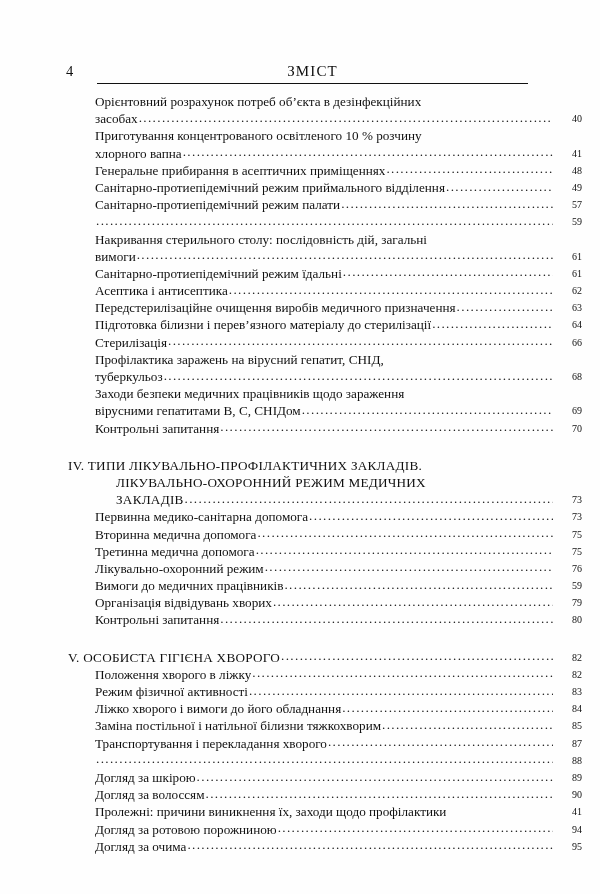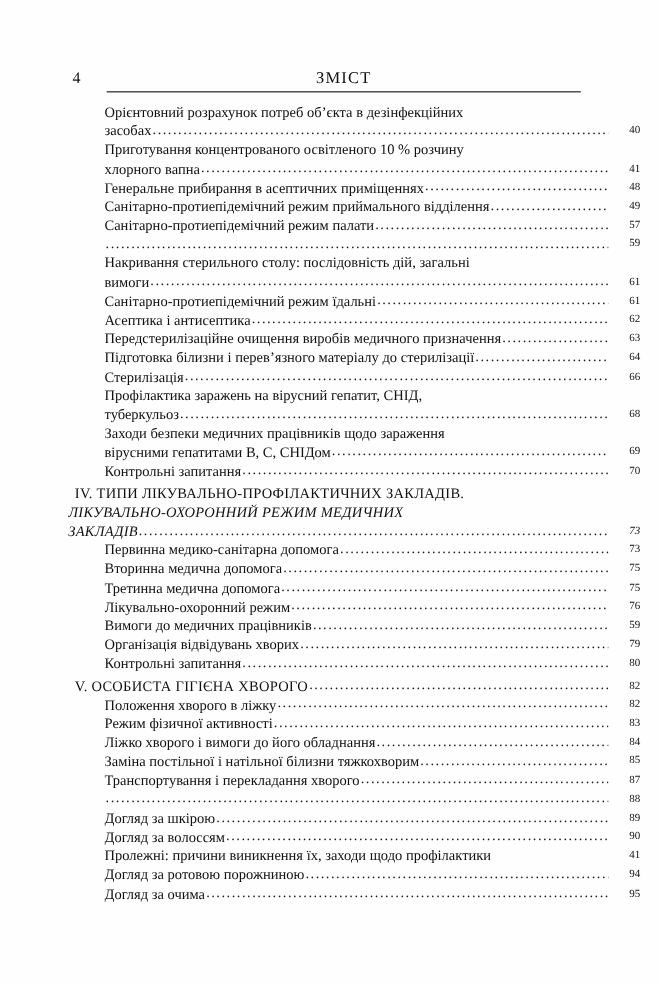--- a/index.html
+++ b/index.html
@@ -61,35 +61,35 @@
   .toc {
     position: absolute;
     left: 0;
     top: 93px;
     width: 600px;
   }
 
   .row {
     position: relative;
     display: flex;
-    align-items: flex-end;
+    align-items: flex-start;
     height: 17.2px;
     font-size: 13.2px;
     line-height: 17.2px;
     white-space: nowrap;
   }
 
   
   .row.entry        { padding-left: 95px; }
   
   .row.section      { padding-left: 68px; }
   
-  .row.section-cont { padding-left: 62px; font-style: italic; }
-
-  .row.gap-before { margin-top: 3px; }
+  .row.section-cont { padding-left: 116px; }
+
+  .row.gap-before { margin-top: 20px; }
 
   .label {
     flex: 0 1 auto;
     overflow: hidden;
     text-overflow: clip;
   }
   .row.section .label,
   .row.section-cont .label {
     letter-spacing: 0.25px;
   }

